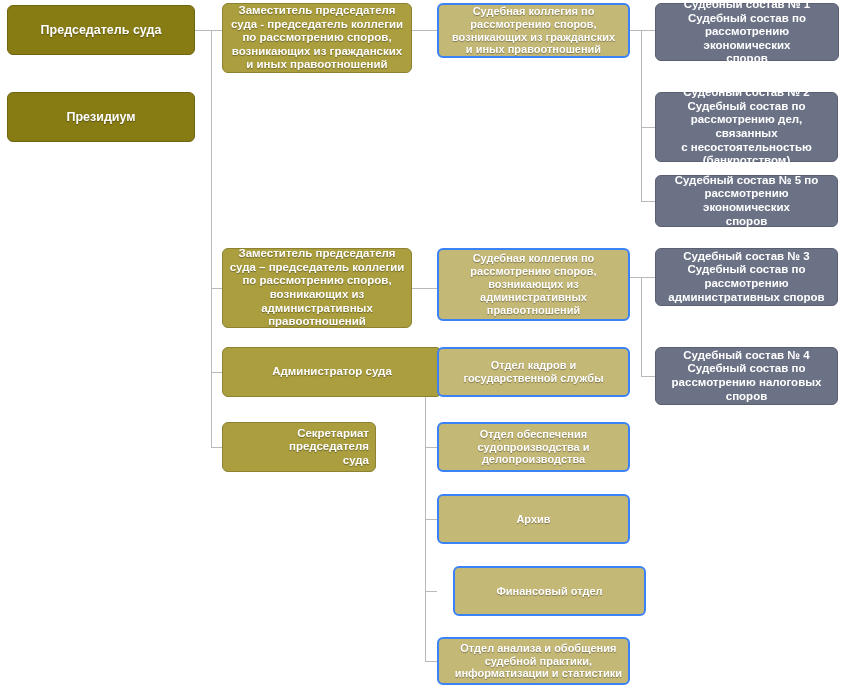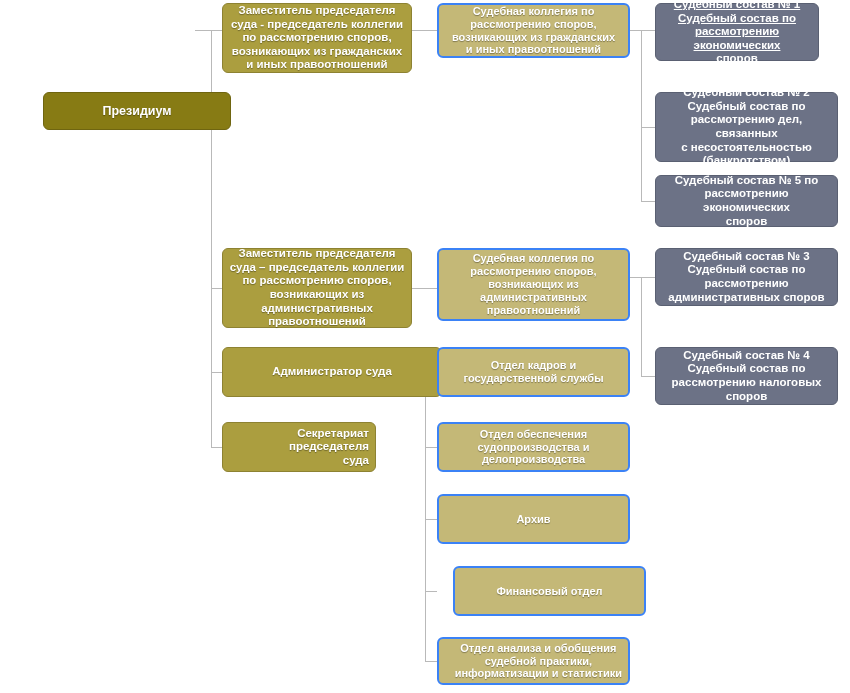--- a/index.html
+++ b/index.html
@@ -84,21 +84,22 @@
     <div class="edge h" style="left: 425px; top: 661px; width: 12px; background: rgb(185, 185, 185);"></div>
     <div class="edge h" style="left: 630px; top: 30px; width: 11px; background: rgb(185, 185, 185);"></div>
     <div class="edge v" style="left: 641px; top: 30px; height: 171px; background: rgb(185, 185, 185);"></div>
     <div class="edge h" style="left: 641px; top: 30px; width: 14px; background: rgb(185, 185, 185);"></div>
     <div class="edge h" style="left: 641px; top: 127px; width: 14px; background: rgb(185, 185, 185);"></div>
     <div class="edge h" style="left: 641px; top: 201px; width: 14px; background: rgb(185, 185, 185);"></div>
     <div class="edge h" style="left: 630px; top: 277px; width: 11px; background: rgb(185, 185, 185);"></div>
     <div class="edge v" style="left: 641px; top: 277px; height: 99px; background: rgb(185, 185, 185);"></div>
     <div class="edge h" style="left: 641px; top: 277px; width: 14px; background: rgb(185, 185, 185);"></div>
     <div class="edge h" style="left: 641px; top: 376px; width: 14px; background: rgb(185, 185, 185);"></div>
-    <div class="node lvl-head" style="left: 7px; top: 92px; width: 188px; height: 38px; margin-left: 36px;"><span>Президиум</span></div>
+    <div class="node lvl-head" style="left: 7px; top: 5px; width: 188px; height: 50px;"><span>Председатель суда</span></div>
+    <div class="node lvl-head" style="left: 7px; top: 92px; width: 188px; height: 50px;"><span>Президиум</span></div>
     <div class="node lvl-deputy" style="left: 222px; top: 3px; width: 190px; height: 70px;"><span>Заместитель председателя
 суда - председатель коллегии
 по рассмотрению споров,
 возникающих из гражданских
 и иных правоотношений</span></div>
     <div class="node lvl-deputy" style="left: 222px; top: 248px; width: 190px; height: 80px;"><span>Заместитель председателя
 суда – председатель коллегии
 по рассмотрению споров,
 возникающих из
 административных
@@ -118,21 +119,21 @@
     <div class="node lvl-board" style="left: 437px; top: 347px; width: 193px; height: 50px;"><span>Отдел кадров и
 государственной службы</span></div>
     <div class="node lvl-board" style="left: 437px; top: 422px; width: 193px; height: 50px;"><span>Отдел обеспечения
 судопроизводства и
 делопроизводства</span></div>
     <div class="node lvl-board" style="left: 437px; top: 494px; width: 193px; height: 50px;"><span>Архив</span></div>
     <div class="node lvl-board" style="left: 453px; top: 566px; width: 193px; height: 50px;"><span>Финансовый отдел</span></div>
     <div class="node lvl-board" style="left: 437px; top: 637px; width: 193px; height: 48px; justify-content: flex-end;"><span>Отдел анализа и обобщения
 судебной практики,
 информатизации и статистики</span></div>
-    <div class="node lvl-panel" style="left: 655px; top: 3px; width: 164px; height: 58px; text-decoration: underline;"><span>Судебный состав № 1
+    <div class="node lvl-panel" style="left: 655px; top: 3px; width: 184px; height: 58px;"><span>Судебный состав № 1
 Судебный состав по
 рассмотрению экономических
 споров</span></div>
     <div class="node lvl-panel" style="left: 655px; top: 92px; width: 183px; height: 70px;"><span>Судебный состав № 2
 Судебный состав по
 рассмотрению дел, связанных
 с несостоятельностью
 (банкротством)</span></div>
     <div class="node lvl-panel" style="left: 655px; top: 175px; width: 183px; height: 52px;"><span>Судебный состав № 5 по
 рассмотрению экономических

